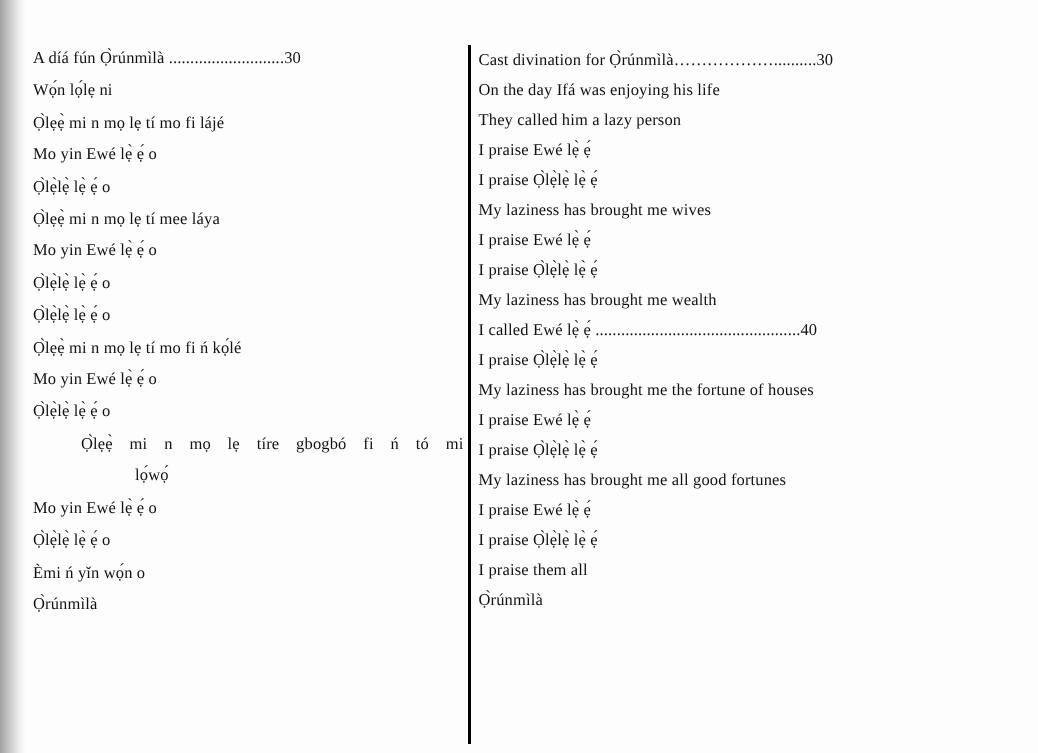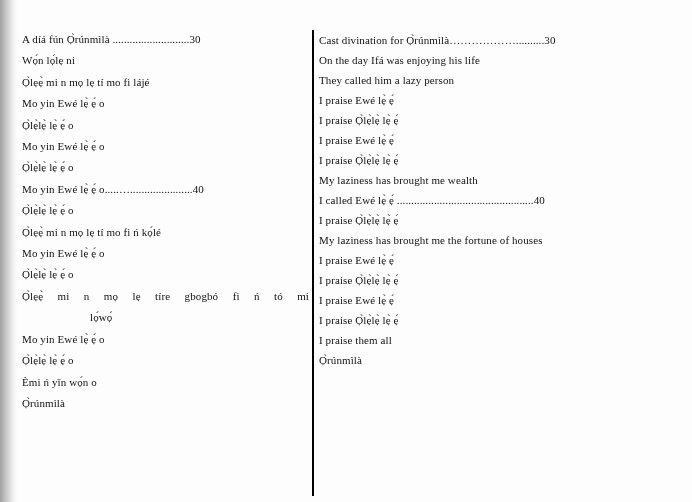--- a/index.html
+++ b/index.html
@@ -50,63 +50,66 @@
     line-height: 20.0px;
   }
   .line {
     white-space: nowrap;
     letter-spacing: 0.1px;
   }
   .line.justify {
     white-space: normal;
     text-align: justify;
     text-align-last: justify;
+    margin-left: 32px;
   }
   .line.indent {
     padding-left: 68px;
   }
 </style>
 </head>
 <body>
 
 <div class="page">
   <div class="left-shadow"></div>
   <div class="column col-left" id="left-col">
       <div class="line">A díá fún Ọ̀rúnmìlà ...........................30</div>
       <div class="line">Wọ́n lọ́lẹ ni</div>
       <div class="line">Ọ̀lẹẹ̀ mi n mọ lẹ tí mo fi lájé</div>
       <div class="line">Mo yin Ewé lẹ̀ ẹ́ o</div>
       <div class="line">Ọ̀lẹ̀lẹ̀ lẹ̀ ẹ́ o</div>
+      <div class="line">Ọ̀lẹẹ̀ mi n mọ lẹ tí mee láya</div>
       <div class="line">Mo yin Ewé lẹ̀ ẹ́ o</div>
       <div class="line">Ọ̀lẹ̀lẹ̀ lẹ̀ ẹ́ o</div>
-      <div class="line">Mo yin Ewé lẹ̀ ẹ́ o.....…......................40</div>
       <div class="line">Ọ̀lẹ̀lẹ̀ lẹ̀ ẹ́ o</div>
       <div class="line">Ọ̀lẹẹ̀ mi n mọ lẹ tí mo fi ń kọ́lé</div>
       <div class="line">Mo yin Ewé lẹ̀ ẹ́ o</div>
       <div class="line">Ọ̀lẹ̀lẹ̀ lẹ̀ ẹ́ o</div>
       <div class="line justify">Ọ̀lẹẹ̀ mi n mọ lẹ tíre gbogbó fi ń tó mi</div>
       <div class="line indent">lọ́wọ́</div>
       <div class="line">Mo yin Ewé lẹ̀ ẹ́ o</div>
       <div class="line">Ọ̀lẹ̀lẹ̀ lẹ̀ ẹ́ o</div>
       <div class="line">Èmi ń yǐn wọ́n o</div>
       <div class="line">Ọ̀rúnmìlà</div>
     </div>
   <div class="divider"></div>
   <div class="column col-right" id="right-col">
       <div class="line">Cast divination for Ọ̀rúnmìlà………………..........30</div>
       <div class="line">On the day Ifá was enjoying his life</div>
       <div class="line">They called him a lazy person</div>
       <div class="line">I praise Ewé lẹ̀ ẹ́</div>
       <div class="line">I praise Ọ̀lẹ̀lẹ̀ lẹ̀ ẹ́</div>
+      <div class="line">My laziness has brought me wives</div>
       <div class="line">I praise Ewé lẹ̀ ẹ́</div>
       <div class="line">I praise Ọ̀lẹ̀lẹ̀ lẹ̀ ẹ́</div>
       <div class="line">My laziness has brought me wealth</div>
       <div class="line">I called Ewé lẹ̀ ẹ́  ................................................40</div>
       <div class="line">I praise Ọ̀lẹ̀lẹ̀ lẹ̀ ẹ́</div>
       <div class="line">My laziness has brought me the fortune of houses</div>
       <div class="line">I praise Ewé lẹ̀ ẹ́</div>
       <div class="line">I praise Ọ̀lẹ̀lẹ̀ lẹ̀ ẹ́</div>
+      <div class="line">My laziness has brought me all good fortunes</div>
       <div class="line">I praise Ewé lẹ̀ ẹ́</div>
       <div class="line">I praise Ọ̀lẹ̀lẹ̀ lẹ̀ ẹ́</div>
       <div class="line">I praise them all</div>
       <div class="line">Ọ̀rúnmìlà</div>
     </div>
 </div>
 
 </body></html>

